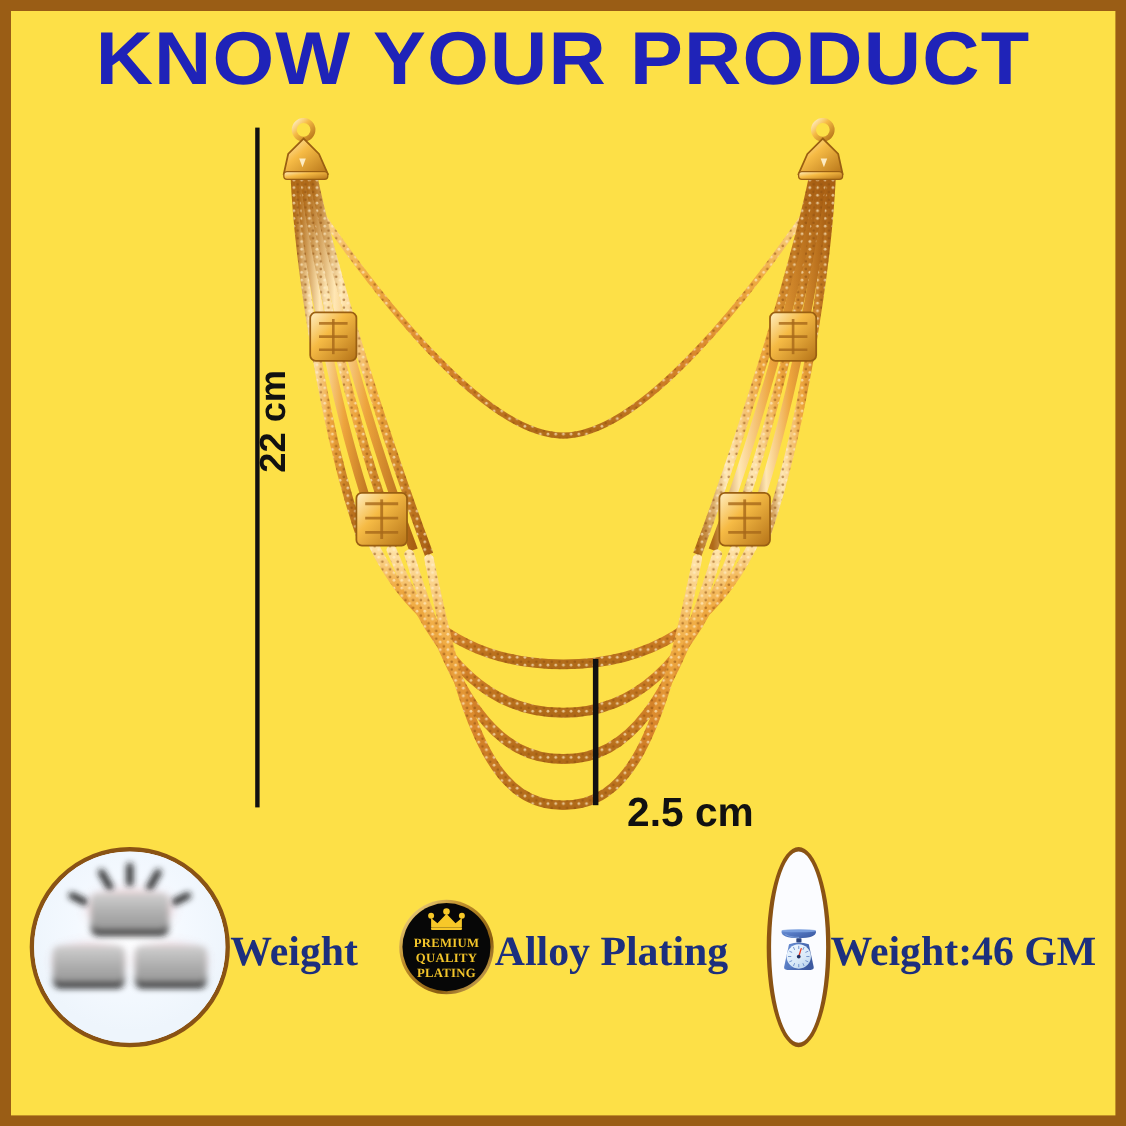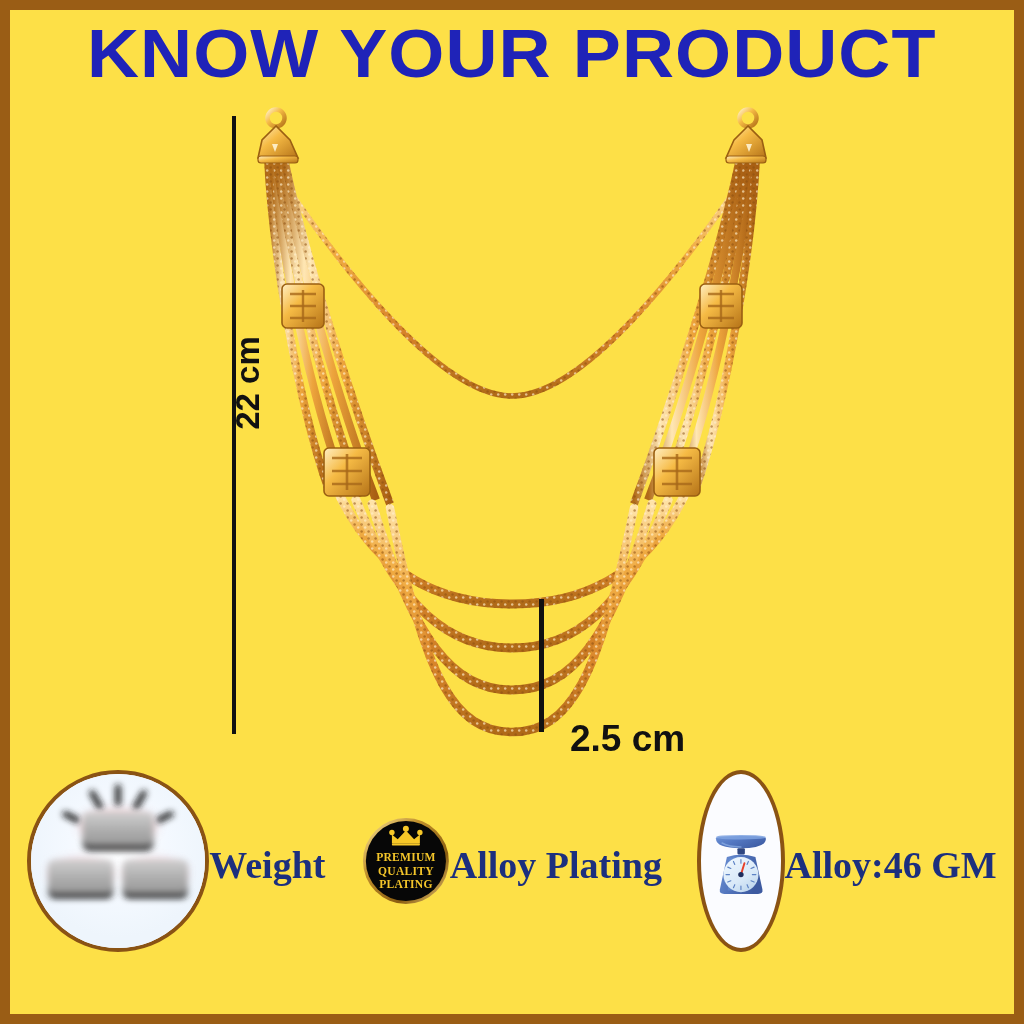--- a/index.html
+++ b/index.html
@@ -402,17 +402,17 @@
             <line x1="74" y1="152" x2="77" y2="145"></line>
             <line x1="61" y1="139" x2="68" y2="136"></line>
             <line x1="57" y1="122" x2="65" y2="122"></line>
             <line x1="61" y1="105" x2="68" y2="108"></line>
             <line x1="74" y1="92" x2="77" y2="99"></line>
           </g>
           <line x1="91" y1="122" x2="99" y2="96" stroke="#e8412a" stroke-width="4.4" stroke-linecap="round"></line>
           <circle cx="91" cy="122" r="6.2" fill="#1f2f5e"></circle>
         </svg>
       </div>
-      <div class="feature-label">Alloy:46 GM</div>
+      <div class="feature-label">Weight:46 GM</div>
     </div>
 
   </div>
 </div>
 
 </body></html>

